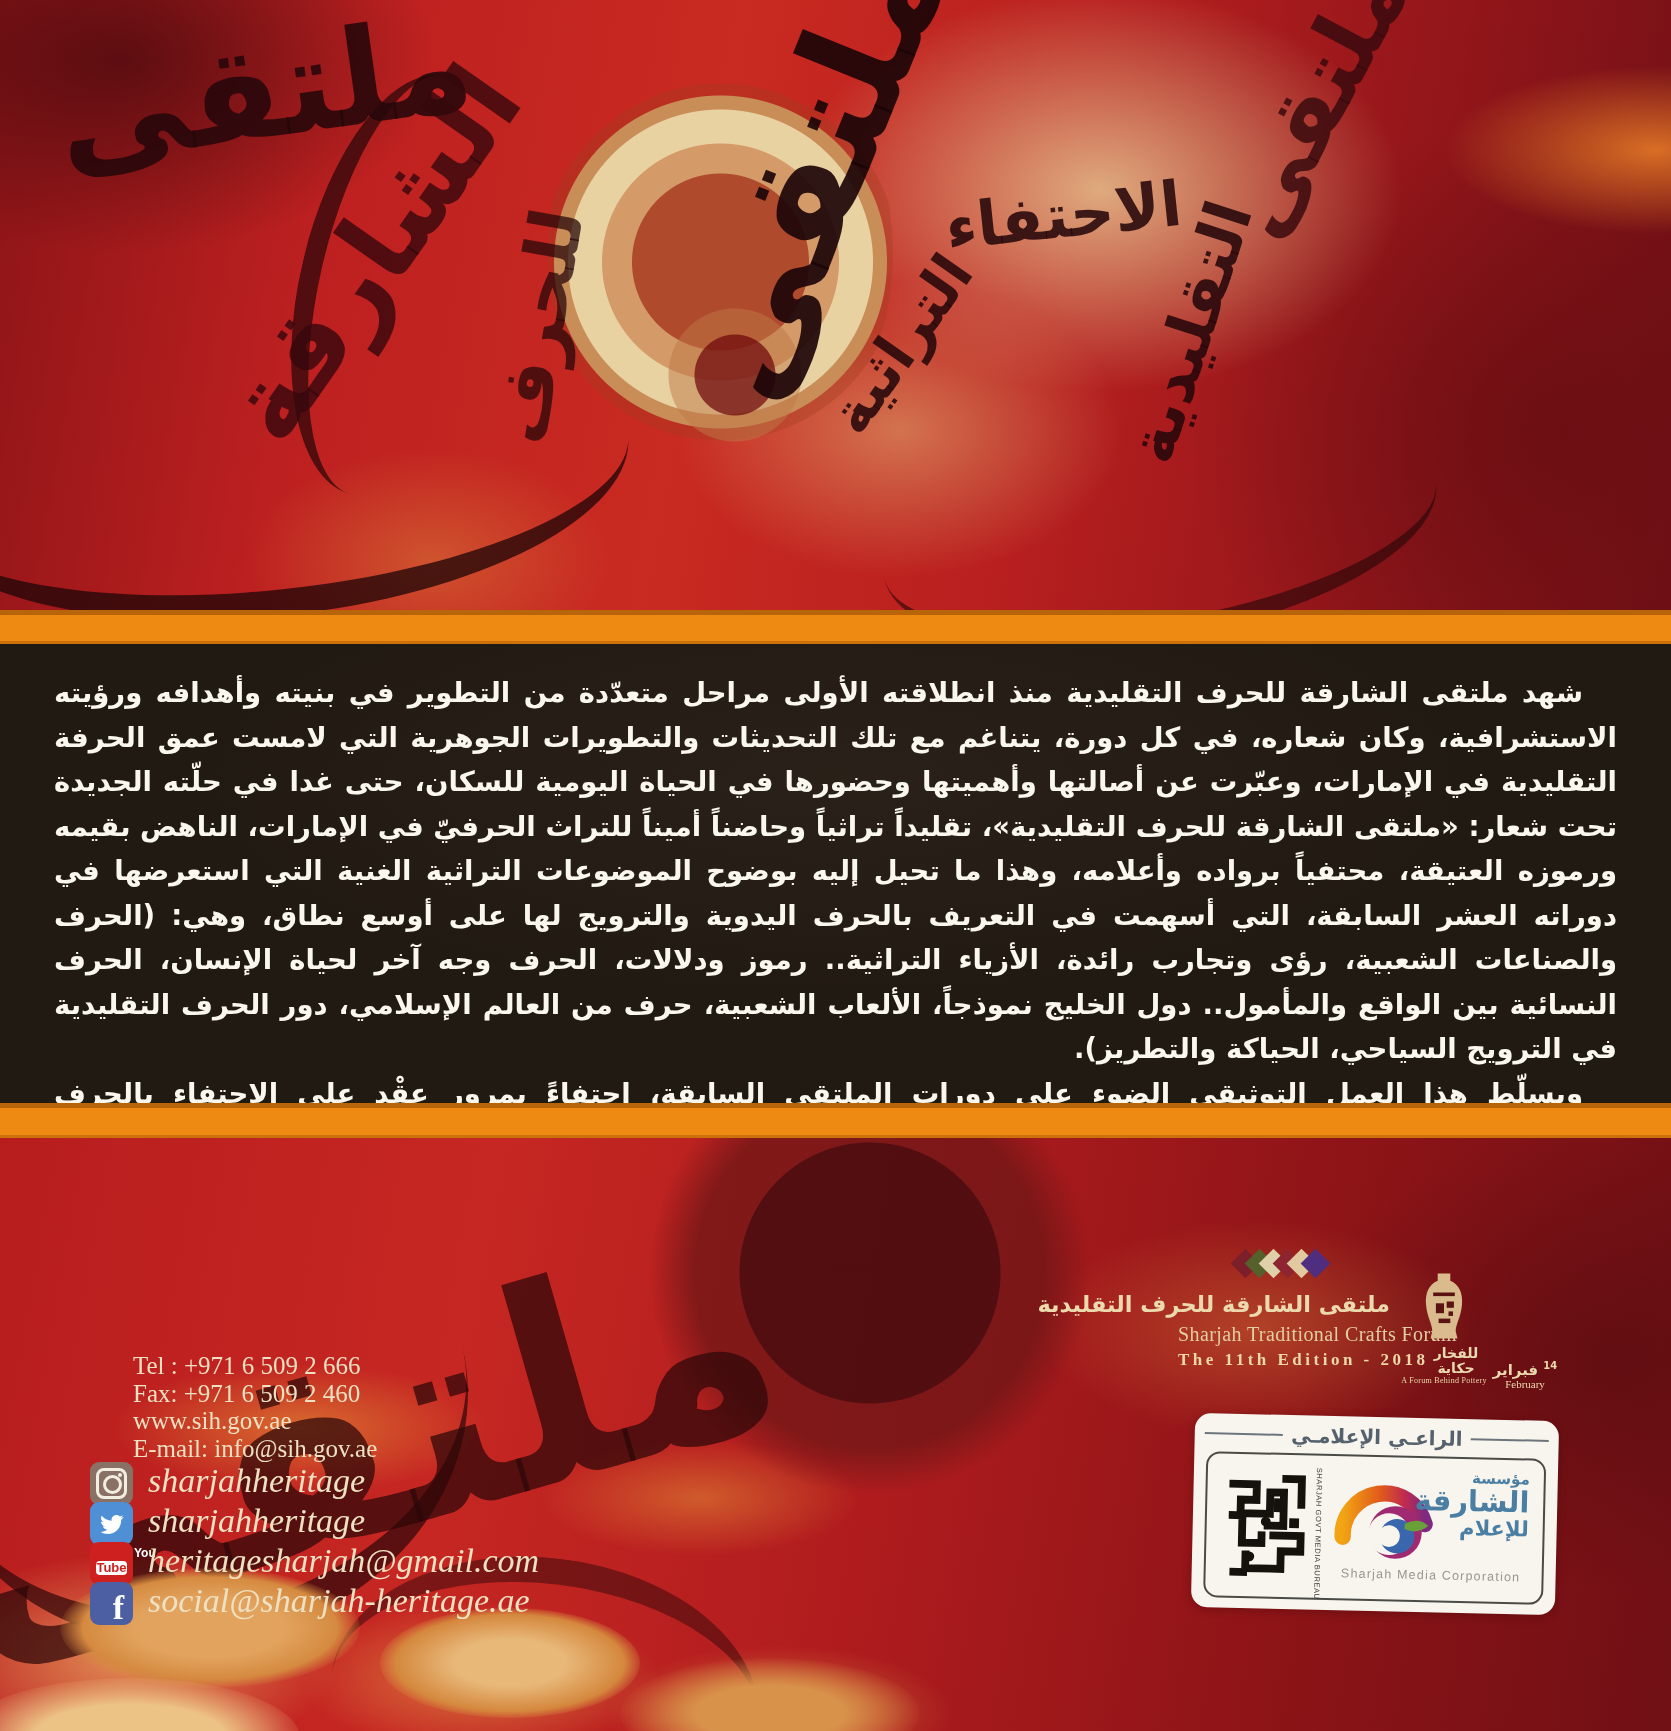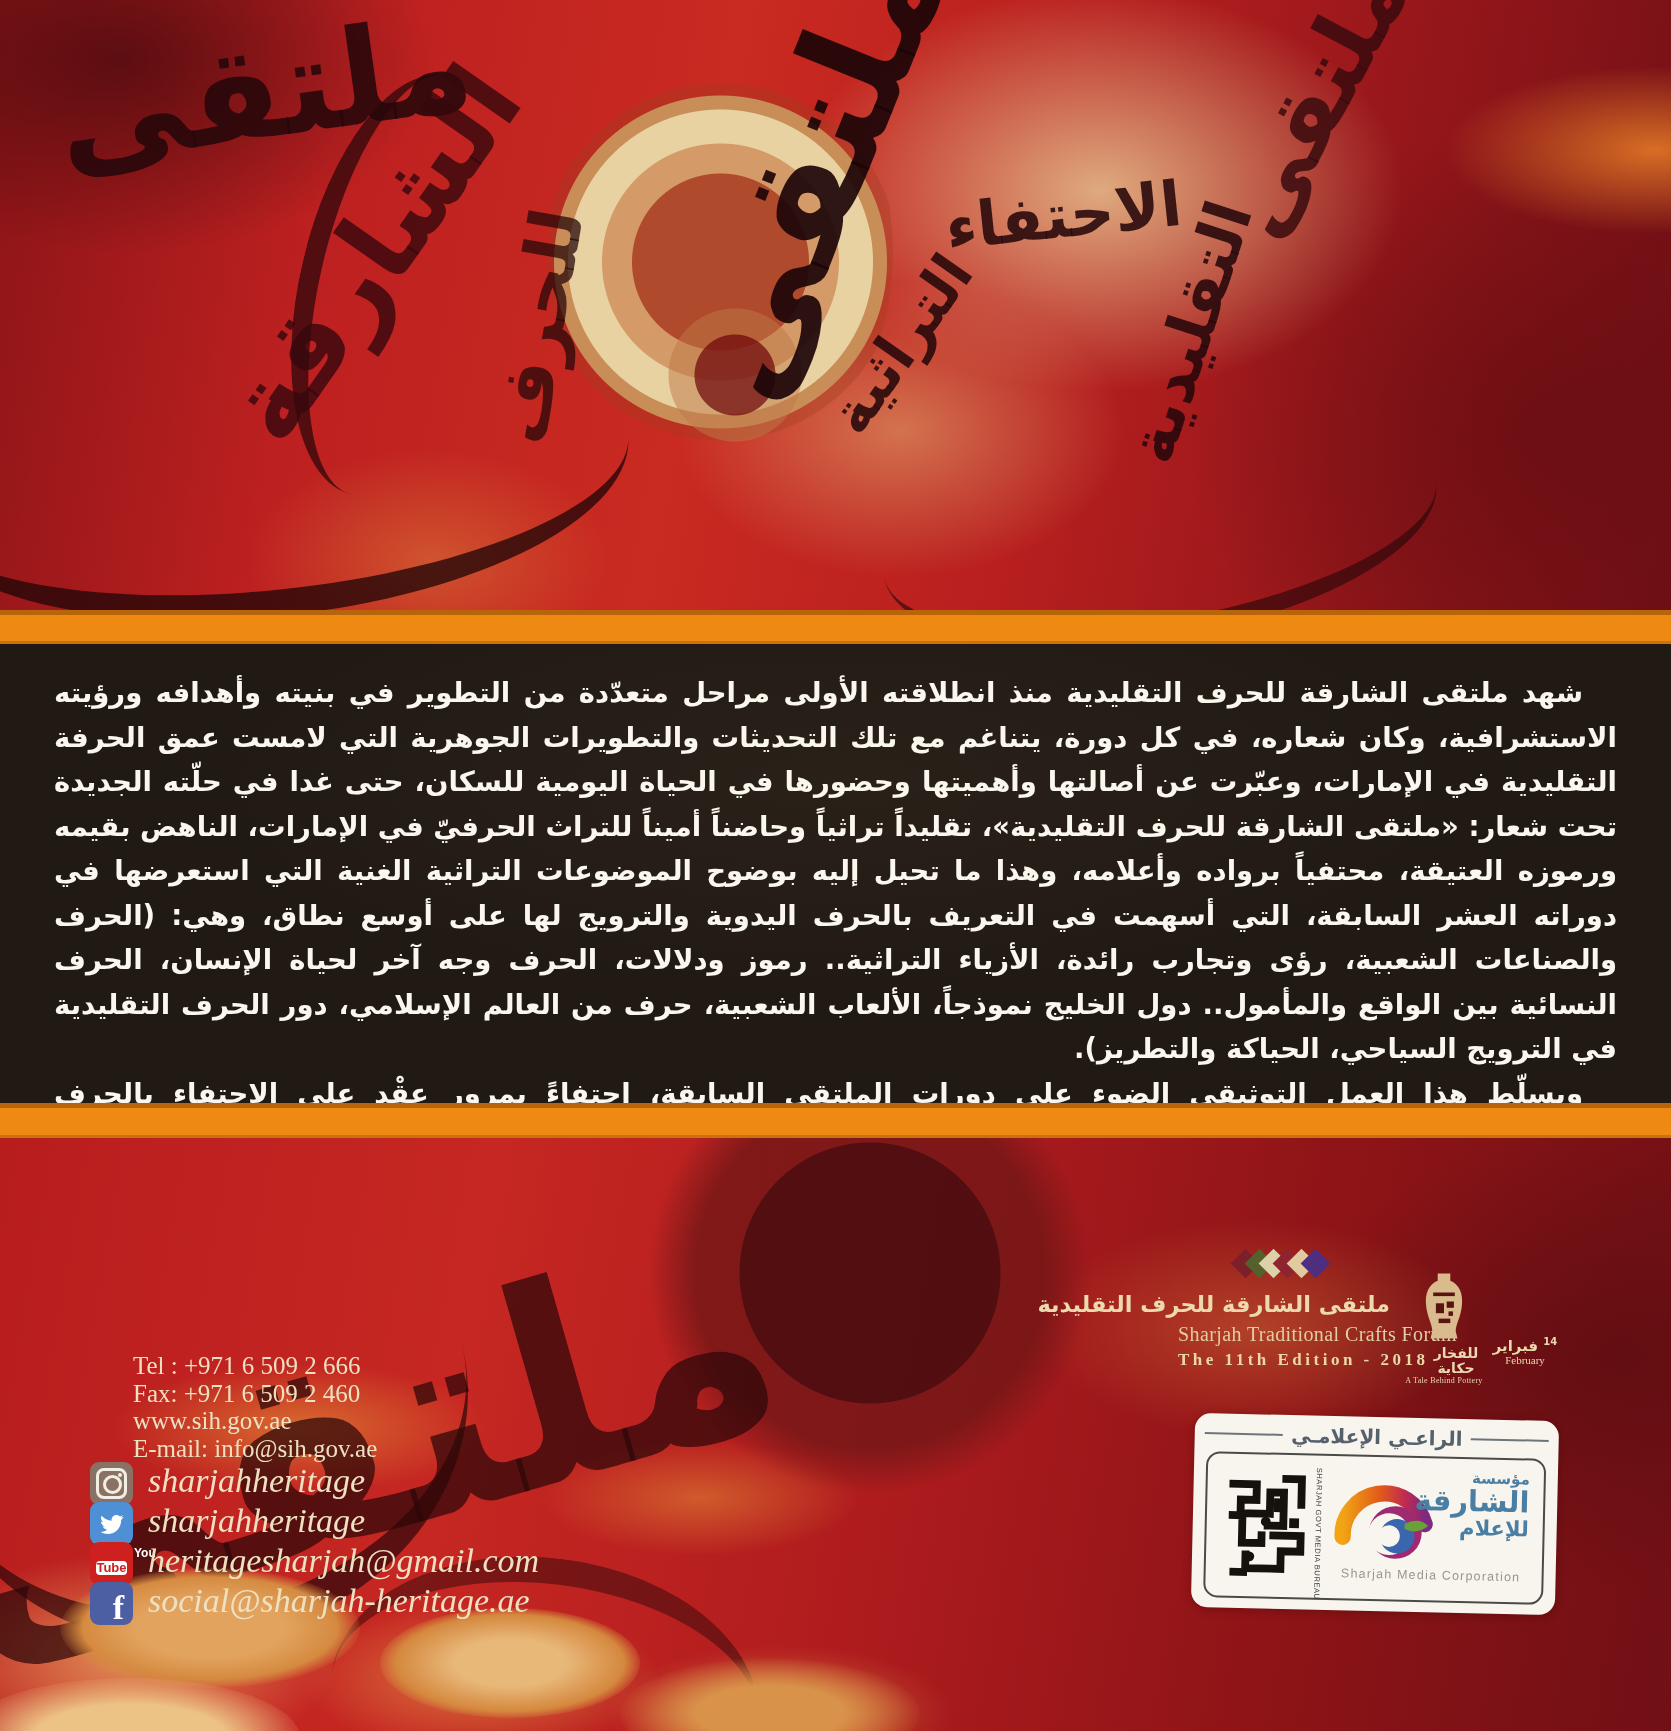--- a/index.html
+++ b/index.html
@@ -89,21 +89,21 @@
   .diamonds{height:30px;margin-bottom:8px;}
   .diamonds i{display:inline-block;width:21px;height:21px;margin-left:-7px;transform:rotate(45deg);}
   .forum .ar{direction:rtl;color:#ecd9ae;font-size:22.5px;font-weight:700;line-height:26px;white-space:nowrap;}
   .forum .en{color:#e2cda2;font-family:"Liberation Serif",serif;font-size:20px;letter-spacing:.4px;margin-top:6px;white-space:nowrap;}
   .forum .ed{color:#ecd7a8;font-family:"Liberation Serif",serif;font-weight:700;font-size:17px;letter-spacing:3.5px;margin-top:4px;white-space:nowrap;}
   .jarlogo{position:absolute;left:1398px;top:132px;width:92px;text-align:center;color:#ead8ae;}
   .jarlogo svg{width:46px;height:72px;}
   .jarlogo .jar-ar{direction:rtl;font-size:14px;font-weight:700;line-height:15px;padding-left:24px;}
   .jarlogo .jar-en{font-size:8px;font-family:"Liberation Serif",serif;letter-spacing:.3px;line-height:10px;}
   .feb{position:absolute;left:1490px;top:196px;width:70px;color:#ead8ae;text-align:center;}
-  .feb .fa{direction:rtl;font-size:15px;font-weight:700;line-height:16px;}
+  .feb .fa{direction:rtl;font-size:15px;font-weight:700;line-height:16px;margin-top:24px;}
   .feb .fa b{font-size:10px;vertical-align:super;}
   .feb .fe{font-size:11px;font-family:"Liberation Serif",serif;line-height:12px;}
 
   
   .card{position:absolute;left:1193px;top:279px;width:364px;height:194px;background:#f8f5ee;border-radius:16px;
     transform:rotate(1.3deg);box-shadow:0 2px 8px rgba(60,10,10,.35);}
   .card-head{position:absolute;left:10px;right:10px;top:8px;display:flex;align-items:center;}
   .card-head .hline{flex:1;height:2px;background:#6d757c;}
   .card-head .htxt{margin:0 8px;color:#55626e;font-size:20px;font-weight:700;direction:rtl;white-space:nowrap;}
   .card-inner{position:absolute;left:12px;right:12px;top:38px;bottom:10px;border:2px solid #4a4a46;border-radius:14px;}
@@ -206,21 +206,21 @@
         <path d="M18 4 h14 v8 c10 4 14 14 13 26 c-1 14 -7 22 -7 30 l2 8 h-30 l2 -8 c0 -8 -6 -16 -7 -30 c-1 -12 3 -22 13 -26 z" fill="#d9bb8e"></path>
         <g fill="#5a1212">
             <rect x="13" y="25" width="24" height="4"></rect>
             <rect x="16" y="37" width="9" height="11"></rect>
             <rect x="28" y="35" width="8" height="7"></rect>
             <rect x="19" y="54" width="13" height="5"></rect>
             <rect x="30" y="46" width="5" height="5"></rect>
           </g>
       </svg>
       <div class="jar-ar">للفخار حكاية</div>
-      <div class="jar-en">A Tale Behind Pottery</div>
+      <div class="jar-en">A Forum Behind Pottery</div>
     </div>
 
     <div class="feb">
       <div class="fa"><b>14</b> <span>فبراير</span></div>
       <div class="fe">February</div>
     </div>
 
     <div class="card">
       <div class="card-head">
         <span class="hline"></span>

